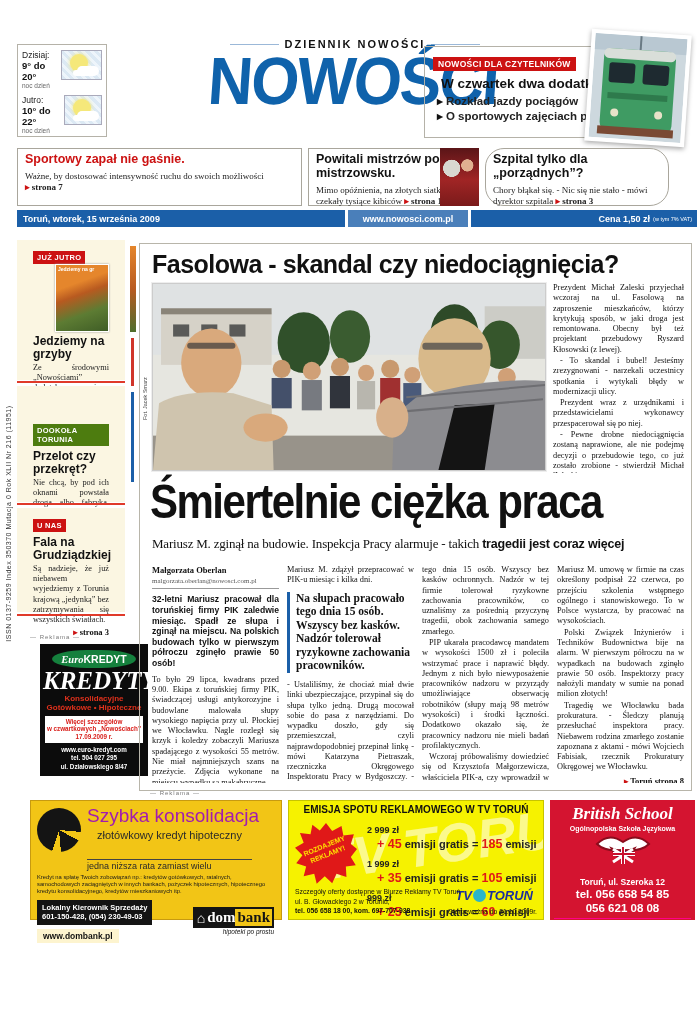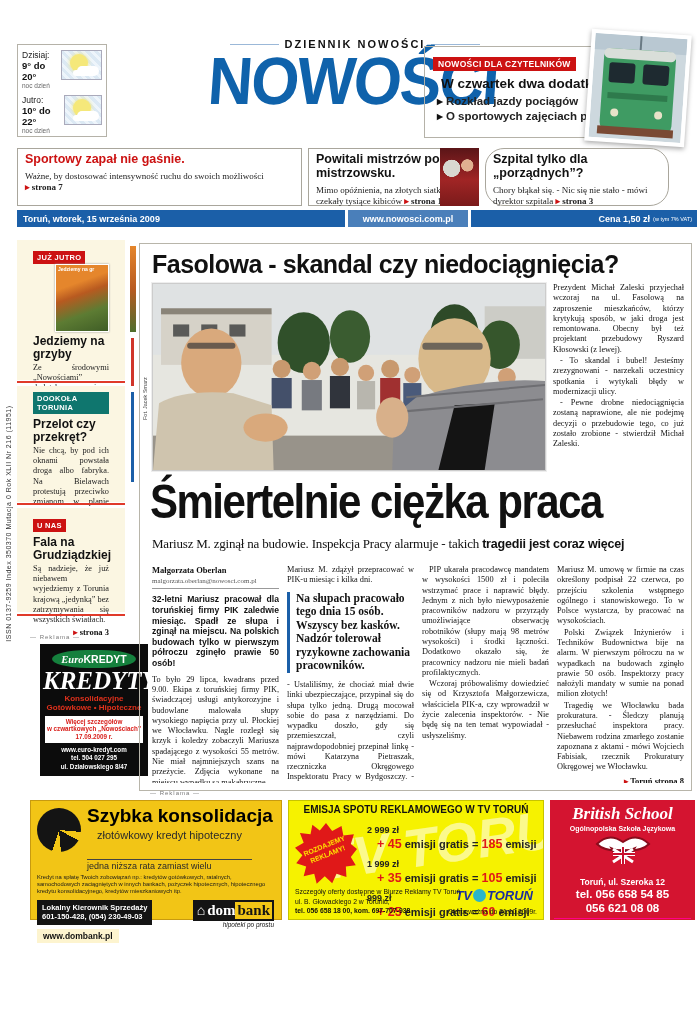--- a/index.html
+++ b/index.html
@@ -53,21 +53,21 @@
   .price-note{font-size:5.5px;font-weight:normal;margin-left:3px;}
 
   
   .issn{left:-142px;top:520px;width:300px;transform:rotate(-90deg);transform-origin:center;
         font-size:7px;color:#333;letter-spacing:.5px;text-align:center;}
   .srail{left:17px;width:108px;background:#fbf6e2;box-sizing:border-box;padding:6px 16px 4px;}
   .s1{top:240px;height:140px;} .s2{top:386px;height:116px;} .s3{top:508px;height:104px;}
   .rail-rule{left:17px;width:108px;height:2px;background:#e03a2a;}
   .rr1{top:381px;} .rr2{top:503px;} .rr3{top:614px;}
   .sbadge{display:inline-block;color:#fff;font-weight:bold;font-size:7.5px;padding:2px 4px;letter-spacing:.3px;}
-  .sbadge.red{background:#cc1212;} .sbadge.blue{background:#0f766e;}
+  .sbadge.red{background:#cc1212;} .sbadge.blue{background:#4d7c0f;margin-top:32px;}
   .stitle{font-size:12px;font-weight:bold;line-height:1.05;margin:4px 0 3px;}
   .sbody{font-size:8.3px;line-height:1.22;color:#222;text-align:justify;}
   .spage{font-size:8.5px;font-weight:bold;text-align:right;margin-top:2px;}
   .spage::before{content:"▸ ";color:#cc1212;}
   .gphoto{float:right;width:52px;height:66px;margin:0 0 3px 4px;border:1px solid #fff;box-shadow:0 0 2px #999;
           background:linear-gradient(160deg,#e5862c 0 30%,#b85a20 45%,#5d7c33 70%,#3f5d26);position:relative;}
   .gphoto span{position:absolute;top:1px;left:2px;font-size:5px;color:#fff;font-weight:bold;}
   .reklama{font-size:6px;color:#777;letter-spacing:1px;}
   .rek1{left:30px;top:634px;} .rek2{left:150px;top:790px;}
   .reklama::before,.reklama::after{content:" — ";}
@@ -112,25 +112,25 @@
   .sliver-photo{left:130px;top:246px;width:6px;height:86px;background:linear-gradient(180deg,#e5862c,#b85a20 50%,#4f6e2c);}
   .sliver-red{left:131px;top:338px;width:3px;height:48px;background:#d0352a;}
   .sliver-blue{left:131px;top:392px;width:3px;height:90px;background:#1b5fa8;}
 
   
   .dombank{left:30px;top:800px;width:252px;height:120px;background:#f2c516;border:1px solid #c79a10;
            box-sizing:border-box;padding:5px 7px 4px 6px;}
   .domflex{display:flex;gap:6px;}
   .dompie{width:44px;height:44px;border-radius:50%;flex:none;margin-top:2px;
           background:conic-gradient(#141414 0 95deg,#f2c516 95deg 118deg,#141414 118deg 175deg,#f2c516 175deg 198deg,#141414 198deg 360deg);}
-  .domtitle{font-size:19px;font-weight:bold;color:#000000;line-height:1;}
+  .domtitle{font-size:19px;font-weight:normal;color:#a21caf;line-height:1;}
   .domsub{font-size:11px;color:#2a2a2a;border-bottom:1px solid #444;display:inline-block;padding:1px 10px 18px;}
   .domsub2{font-size:9px;color:#2a2a2a;margin-top:1px;}
   .domsmall{font-size:5.8px;line-height:1.25;color:#1a1a1a;margin-top:3px;}
-  .domrow{display:flex;justify-content:space-between;align-items:flex-start;margin-top:4px;}
+  .domrow{display:flex;justify-content:space-between;align-items:center;margin-top:4px;}
   .domcontact{background:#141414;color:#fff;font-size:7.5px;font-weight:bold;padding:3px 5px;line-height:1.3;}
   .domwww{background:#fdf4cf;font-size:8.5px;font-weight:bold;padding:2px 6px;margin-top:3px;display:inline-block;}
   .domlogo{display:flex;align-items:center;background:#141414;padding:2px;}
   .domlogo .house{color:#fff;font-size:14px;margin:0 2px;}
   .domlogo .dm{color:#fff;font-family:"Liberation Serif",serif;font-weight:bold;font-size:15px;}
   .domlogo .bk{color:#141414;background:#f2c516;font-family:"Liberation Serif",serif;font-weight:bold;font-size:15px;padding:0 2px;}
   .domtag{font-size:6.5px;font-style:italic;text-align:right;color:#141414;}
 
   .tvad{left:288px;top:800px;width:256px;height:120px;background:#f6f200;border:1px solid #c7c400;
         box-sizing:border-box;overflow:hidden;}
@@ -344,20 +344,21 @@
         <path d="M250 126 L388 114" stroke="#6e6e72" stroke-width="2" fill="none"></path>
         <ellipse cx="238" cy="132" rx="16" ry="20" fill="#d8b08a"></ellipse>
       </g>
     </svg>
   </div>
   <div class="abs mcredit">Fot. Jacek Smarz</div>
 
   <div class="abs a1-col serif">
     <p>Prezydent Michał Zaleski przyjechał wczoraj na ul. Fasolową na zaproszenie mieszkańców, którzy krytykują sposób, w jaki droga jest remontowana. Obecny był też projektant przebudowy Ryszard Kłosowski (z lewej).</p>
     <p>- To skandal i bubel! Jesteśmy zrezygnowani - narzekali uczestnicy spotkania i wytykali błędy w modernizacji ulicy.</p>
+    <p>Prezydent wraz z urzędnikami i przedstawicielami wykonawcy przespacerował się po niej.</p>
     <p>- Pewne drobne niedociągnięcia zostaną naprawione, ale nie podejmę decyzji o przebudowie tego, co już zostało zrobione - stwierdził Michał Zaleski.</p>
 
   </div>
 
   <div class="abs a2-head">Śmiertelnie ciężka praca</div>
   <div class="abs a2-deck serif">
     <span>Mariusz M. zginął na budowie. Inspekcja Pracy alarmuje - takich </span><b>tragedii jest coraz więcej</b>
   </div>
 
   <div class="abs col c1 serif">
@@ -365,20 +366,21 @@
     <p class="bymail">malgorzata.oberlan@nowosci.com.pl</p>
     <p class="lead">32-letni Mariusz pracował dla toruńskiej firmy PIK zaledwie miesiąc. Spadł ze słupa i zginął na miejscu. Na polskich budowach tylko w pierwszym półroczu zginęło prawie 50 osób!</p>
     <p class="noindent">To było 29 lipca, kwadrans przed 9.00. Ekipa z toruńskiej firmy PIK, świadczącej usługi antykorozyjne i budowlane malowała słupy wysokiego napięcia przy ul. Płockiej we Włocławku. Nagle rozległ się krzyk i koledzy zobaczyli Mariusza spadającego z wysokości 55 metrów. Nie miał najmniejszych szans na przeżycie. Zdjęcia wykonane na miejscu wypadku są makabryczne.</p>
   </div>
   <div class="abs col c2 serif">
     <p class="noindent">Mariusz M. zdążył przepracować w PIK-u miesiąc i kilka dni.</p>
     <p class="pullq">Na słupach pracowało tego dnia 15 osób. Wszyscy bez kasków. Nadzór tolerował ryzykowne zachowania pracowników.</p>
     <p class="noindent">- Ustaliliśmy, że chociaż miał dwie linki ubezpieczające, przypinał się do słupa tylko jedną. Drugą mocował sobie do pasa z narzędziami. Do wypadku doszło, gdy się przemieszczał, czyli najprawdopodobniej przepinał linkę - mówi Katarzyna Pietraszak, rzeczniczka Okręgowego Inspektoratu Pracy w Bydgoszczy. - Na słupach pracowało</p>
   </div>
   <div class="abs col c3 serif">
+    <p class="noindent">tego dnia 15 osób. Wszyscy bez kasków ochronnych. Nadzór w tej firmie tolerował ryzykowne zachowania pracowników, co uznaliśmy za pośrednią przyczynę tragedii, obok zachowania samego zmarłego.</p>
     <p>PIP ukarała pracodawcę mandatem w wysokości 1500 zł i poleciła wstrzymać prace i naprawić błędy. Jednym z nich było niewyposażenie pracowników nadzoru w przyrządy umożliwiające obserwację robotników (słupy mają 98 metrów wysokości) i środki łączności. Dodatkowo okazało się, że pracownicy nadzoru nie mieli badań profilaktycznych.</p>
     <p>Wczoraj próbowaliśmy dowiedzieć się od Krzysztofa Małgorzewicza, właściciela PIK-a, czy wprowadził w życie zalecenia inspektorów. - Nie będę się na ten temat wypowiadał - usłyszeliśmy.</p>
   </div>
   <div class="abs col c4 serif">
     <p class="noindent">Mariusz M. umowę w firmie na czas określony podpisał 22 czerwca, po przejściu szkolenia wstępnego ogólnego i stanowiskowego. To w Polsce wystarcza, by pracować na wysokościach.</p>
     <p>Polski Związek Inżynierów i Techników Budownictwa bije na alarm. W pierwszym półroczu na w wypadkach na budowach zginęło prawie 50 osób. Inspektorzy pracy nałożyli mandaty w sumie na ponad milion złotych!</p>
     <p>Tragedię we Włocławku bada prokuratura. - Śledczy planują przesłuchać inspektora pracy. Niebawem rodzina zmarłego zostanie zapoznana z aktami - mówi Wojciech Fabisiak, rzecznik Prokuratury Okręgowej we Włocławku.</p>
     <p class="alink">Toruń strona 8</p>
 
   </div>

